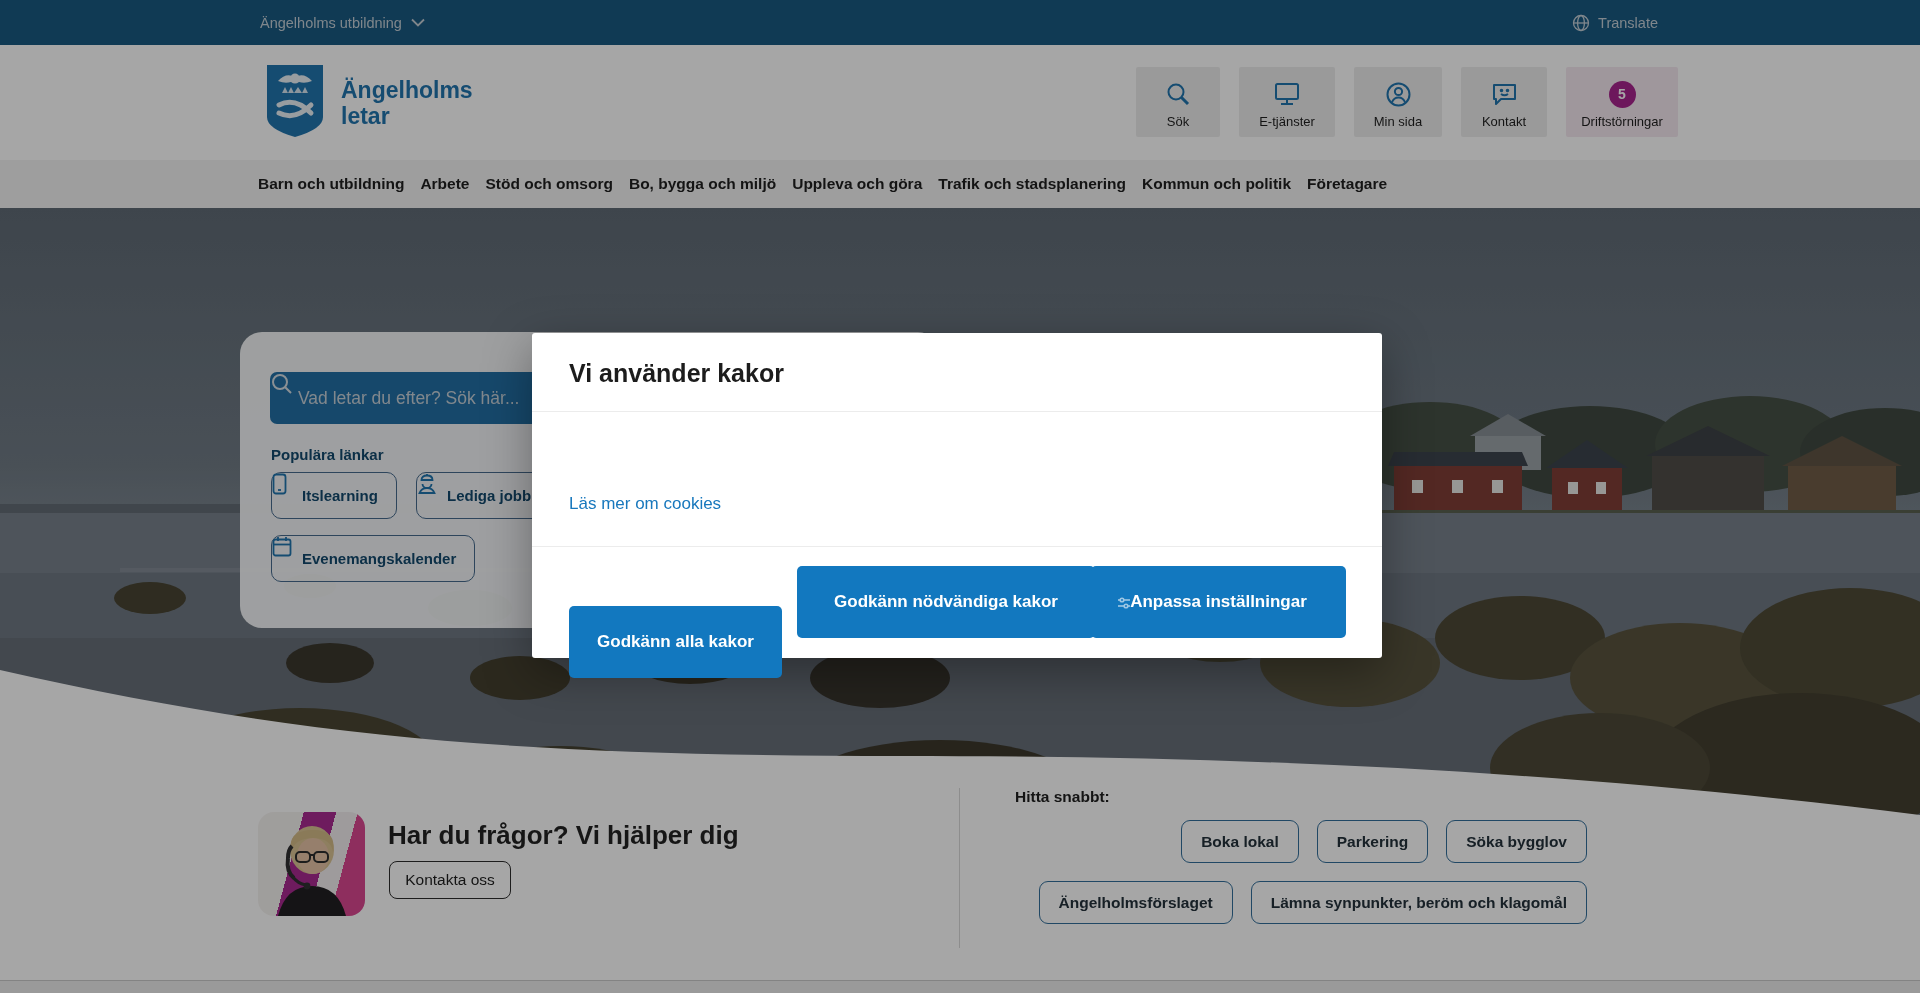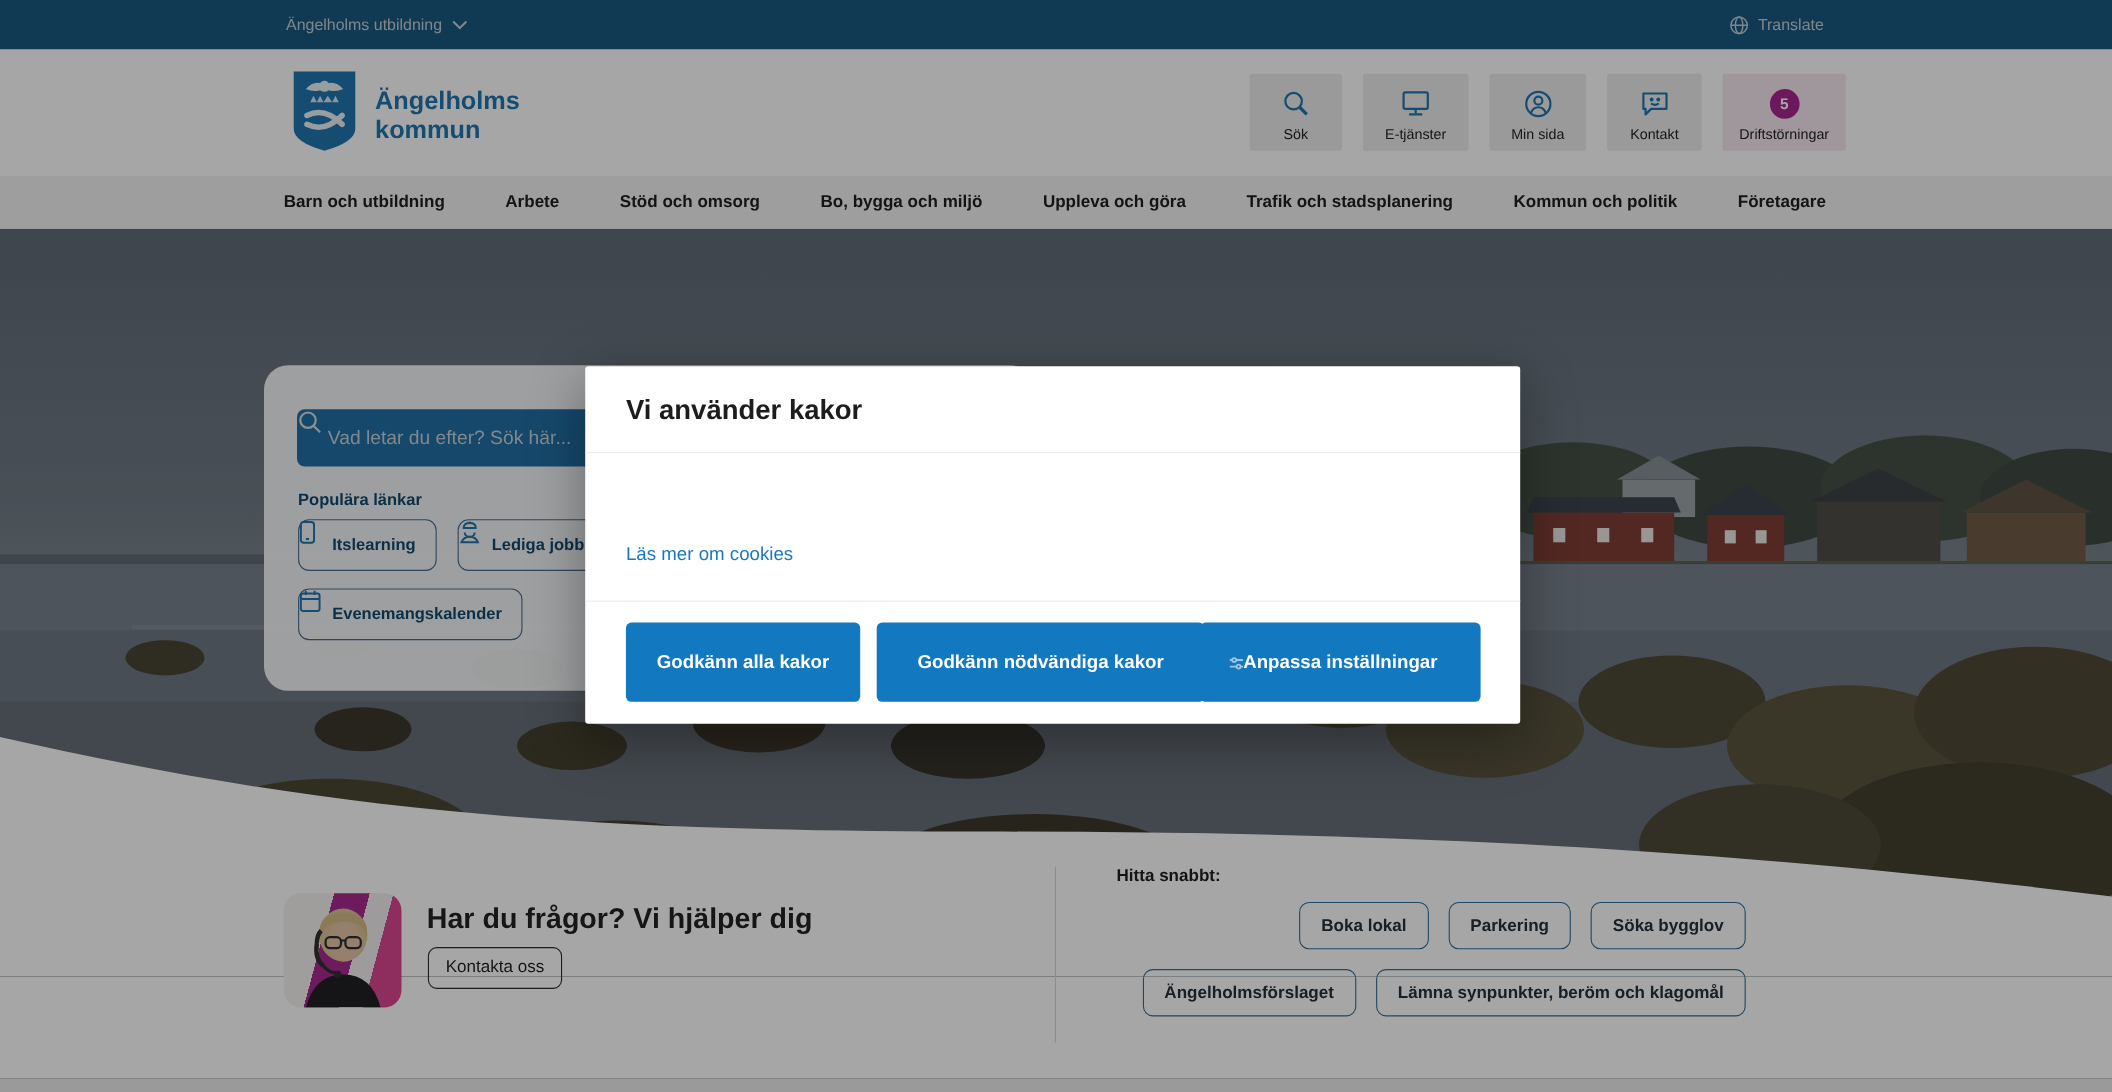--- a/index.html
+++ b/index.html
@@ -25,21 +25,21 @@
   .hdr-tile .ticon { height:32px; display:flex; align-items:center; justify-content:center; color:#1d72ad; }
   .hdr-tile .tlabel { font-size:13px; color:#1b1b1b; margin-top:4px; white-space:nowrap; }
   .tile-sok { width:84px; } .tile-etj { width:96px; } .tile-min { width:88px; } .tile-kon { width:86px; }
   .tile-drift { width:112px; background:#f5e8f0; }
   .badge { width:27px; height:27px; border-radius:50%; background:#a6208b; color:#fff; font-size:14px;
            font-weight:700; display:flex; align-items:center; justify-content:center; }
 
   
   .nav { position:absolute; left:0; top:160px; width:1920px; height:48px; background:#f2f2f2; z-index:10;
          display:flex; align-items:center; }
-  .nav-inner { display:flex; justify-content:space-between; width:1402px; margin-left:258px; }
+  .nav-inner { display:flex; justify-content:flex-start; width:1402px; margin-left:258px;gap:16px; }
   .nav-item { font-size:15.5px; font-weight:700; color:#1b1b1b; cursor:pointer; white-space:nowrap; }
 
   
   .hero { position:absolute; left:0; top:208px; width:1920px; height:680px;
           background:linear-gradient(#5d6873 0%, #6e7983 38%, #7d8791 50%, #747d86 56%, #6e7780 100%); }
   .hero svg { position:absolute; left:0; top:0; }
 
   .hero-card { position:absolute; left:240px; top:124px; width:700px; height:296px;
                background:rgba(250,252,253,0.95); border-radius:22px; }
   .searchbar { position:absolute; left:30px; top:40px; width:640px; height:52px; background:#1e6ca3;
@@ -82,21 +82,21 @@
   .dialog { position:absolute; left:532px; top:333px; width:850px; height:325px; background:#ffffff; z-index:100;
             border-radius:3px; box-shadow:0 14px 48px rgba(0,0,0,0.35); }
   .dlg-title { position:absolute; left:37px; top:26px; font-size:25px; font-weight:700; color:#1c1c1c; }
   .dlg-div1 { position:absolute; left:0; top:78px; width:850px; height:1px; background:#ececec; }
   .dlg-body { position:absolute; left:37px; top:94px; width:768px; font-size:17px; line-height:27px; color:#2a2a2a; }
   .dlg-link { position:absolute; left:37px; top:161px; font-size:17px; color:#1878bd; cursor:pointer; text-decoration:none; }
   .dlg-div2 { position:absolute; left:0; top:213px; width:850px; height:1px; background:#ececec; }
   .dlg-btn { position:absolute; top:233px; height:72px; background:#1278bf; border:none; border-radius:5px;
              color:#ffffff; font-size:17px; font-weight:700; line-height:22px;
              font-family:"Liberation Sans",sans-serif; cursor:pointer; text-align:center; padding:0 10px; }
-  .dlg-btn-1 { left:37px; width:213px; }
+  .dlg-btn-1 { left:37px; width:213px;margin-top:40px; }
   .dlg-btn-2 { left:265px; width:298px; }
   .dlg-btn-3 { left:559px; width:255px; }
   .dlg-btn-3 .sliders { position:absolute; left:26px; top:28px; color:#9fc7e4; }
 </style>
 </head>
 <body>
 
 <div id="canvas">
 
   <div class="topbar">
@@ -126,21 +126,21 @@
         <svg width="60" height="76" viewBox="0 0 60 76">
           <path d="M2 2 h56 v52 q0 12 -28 20 q-28 -8 -28 -20 Z" fill="#1d72ad"></path>
           <path d="M13 18 q8 -9 17 -4 q9 -5 17 4 q-7 3 -13 1 q-4 3 -8 0 q-6 2 -13 -1 Z" fill="#eaf1f6"></path>
           <circle cx="30" cy="15" r="4.5" fill="#eaf1f6"></circle>
           <path d="M17 30 l3 -6 3 6 l3 -6 3 6 l4 -6 4 6 l3 -6 3 6 Z" fill="#eaf1f6" opacity="0.9"></path>
           <path d="M14 42 q16 -8 32 8 M14 50 q16 8 32 -8" stroke="#eaf1f6" stroke-width="5" fill="none" stroke-linecap="round"></path>
         </svg>
       </span>
       <div class="logo-text">
         <div>Ängelholms</div>
-        <div>kommun</div>
+        <div>letar</div>
       </div>
     </div>
 
     <div class="hdr-actions">
       <div class="hdr-tile tile-sok">
         <span class="ticon">
           <svg width="26" height="26" viewBox="0 0 26 26" fill="none" stroke="#1d72ad" stroke-width="2">
             <circle cx="11" cy="11" r="7.5"></circle>
               <line x1="16.5" y1="16.5" x2="23" y2="23" stroke-width="3"></line>
           </svg>

